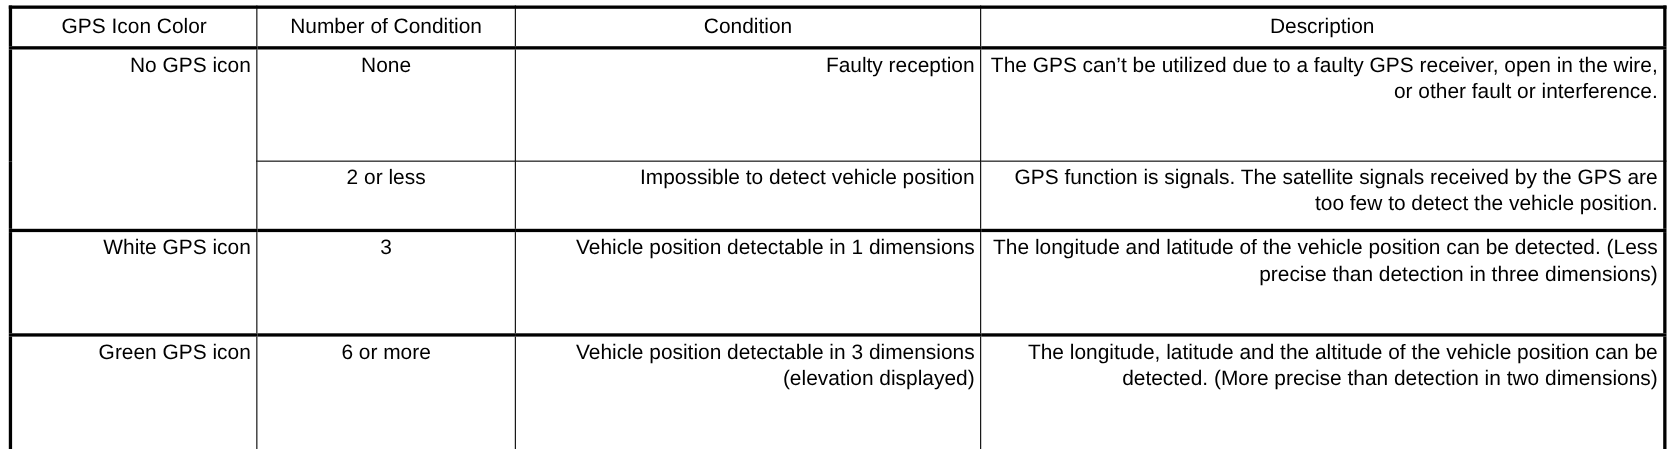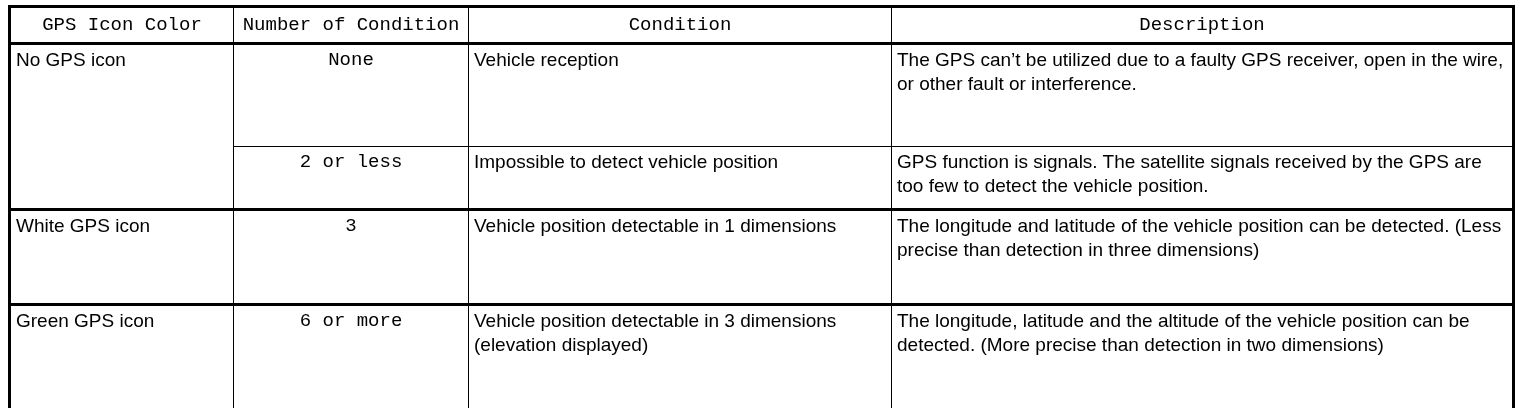--- a/index.html
+++ b/index.html
@@ -55,22 +55,22 @@
     padding-top: 2px;
     padding-bottom: 2px;
     height: 37px;
     border-bottom: 3px solid #000000;
   }
 
   
   tr.row-white td { border-top: 3px solid #000000; }
   tr.row-green td { border-top: 3px solid #000000; }
 
-  td.cell-left   { text-align: left; }
-  td.cell-center { text-align: center; font-family: Liberation Mono, monospace; }
+  td.cell-left   { text-align: right; }
+  td.cell-center { text-align: center; }
 
   
   tr.row-none    { height: 103px; }
   tr.row-twoless { height: 63px; }
   tr.row-white   { height: 95px; }
   tr.row-green   { height: 123px; }
 
   .cell-text { display: block; white-space: pre-wrap; }
 </style>
 </head>
@@ -101,21 +101,21 @@
       </tr>
 
       <tr class="row-none">
         <td class="cell-left" rowspan="2">
             <span class="cell-text">No GPS icon</span>
           </td>
         <td class="cell-center">
             <span class="cell-text">None</span>
           </td>
         <td class="cell-left">
-            <span class="cell-text">Vehicle reception</span>
+            <span class="cell-text">Faulty reception</span>
           </td>
         <td class="cell-left">
             <span class="cell-text">The GPS can’t be utilized due to a faulty GPS receiver, open in the wire, or other fault or interference.</span>
           </td>
       </tr>
 
       <tr class="row-twoless">
         <td class="cell-center">
             <span class="cell-text">2 or less</span>
           </td>

